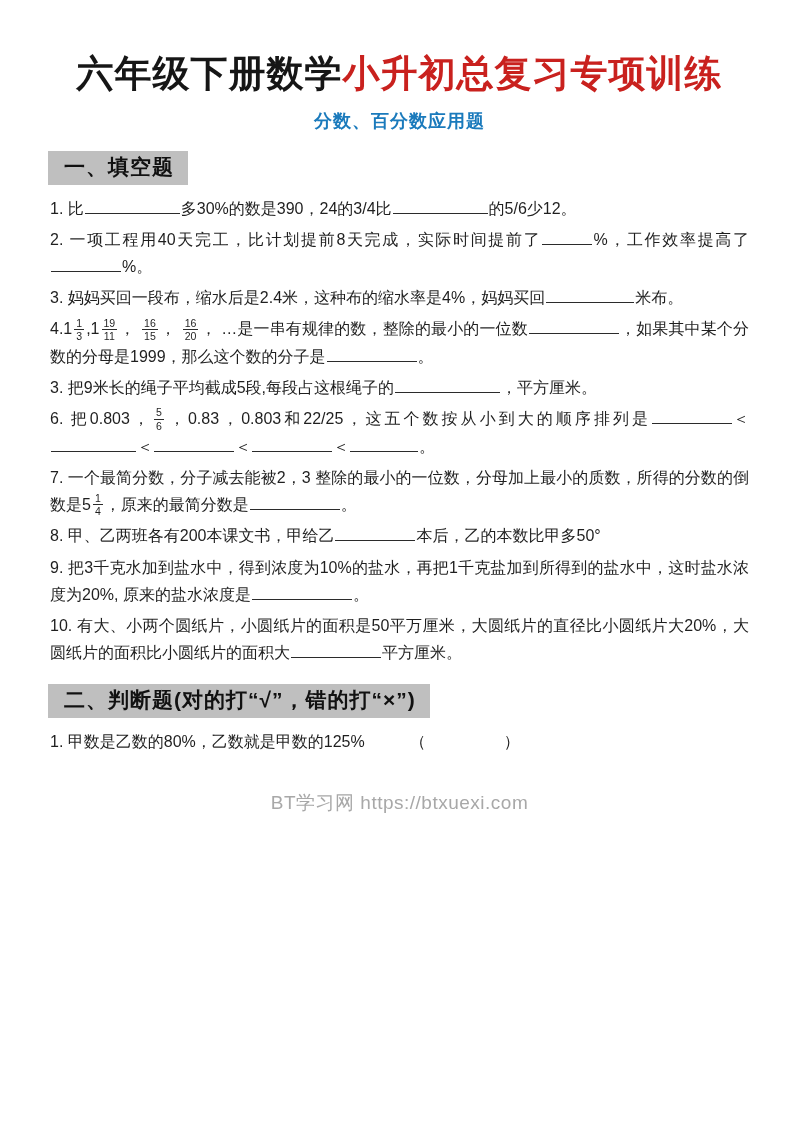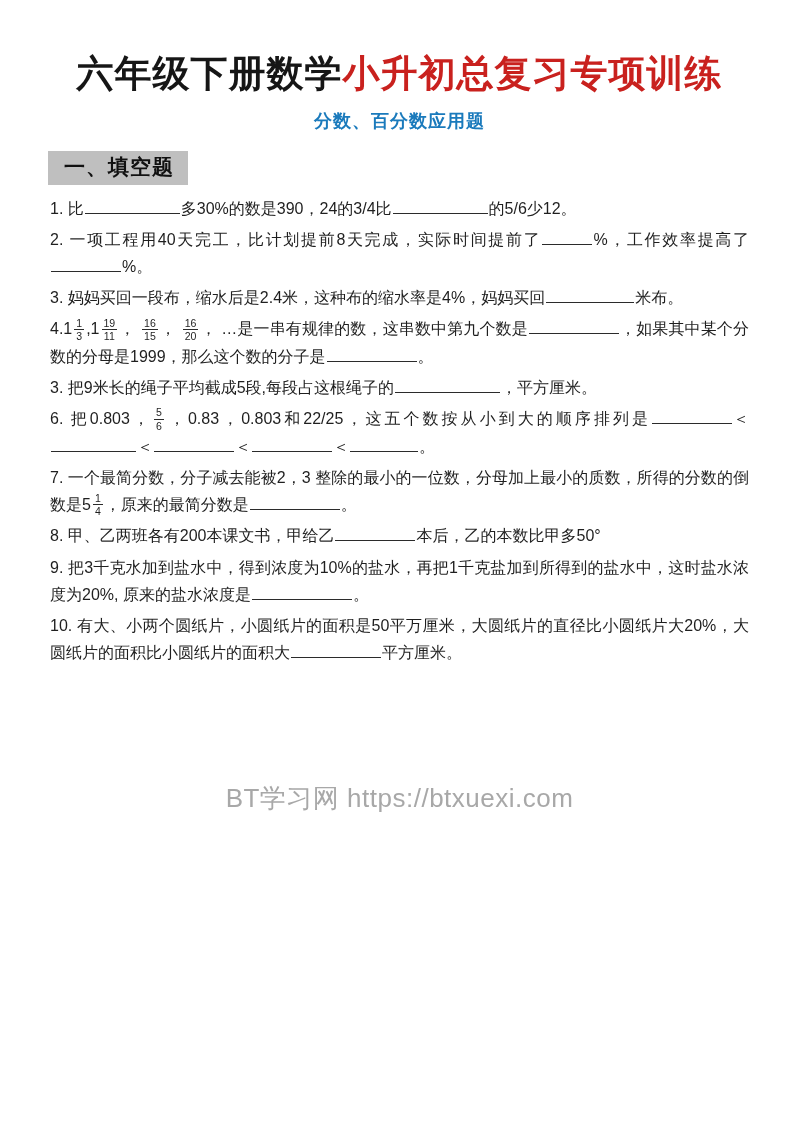--- a/index.html
+++ b/index.html
@@ -44,21 +44,21 @@
   .gap{display:inline-block;height:1px;}
   .frac{
     display:inline-flex;flex-direction:column;align-items:center;
     vertical-align:middle;font-size:0.66em;line-height:1.15;
     margin:0 2px;transform:translateY(-1px);
   }
   .frac .den{border-top:1.5px solid #2b2b2b;padding:0 2px;}
   .frac .num{padding:0 2px;}
   .footer{
     margin-top:auto;margin-bottom:22px;
-    text-align:center;font-size:26px;color:var(--fgray);letter-spacing:0.5px;
+    text-align:center;font-size:19px;color:var(--fgray);letter-spacing:0.5px;
   }
 </style>
 </head>
 <body>
 
 <div class="page">
   <h1 class="title"><span>六年级下册数学</span><span class="red">小升初总复习专项训练</span></h1>
   <h2 class="subtitle">分数、百分数应用题</h2>
 
   <div>
@@ -67,23 +67,24 @@
             <span class="den">3</span>
           </span><span>,1</span><span class="frac">
             <span class="num">19</span>
             <span class="den">11</span>
           </span><span>， </span><span class="frac">
             <span class="num">16</span>
             <span class="den">15</span>
           </span><span>， </span><span class="frac">
             <span class="num">16</span>
             <span class="den">20</span>
-          </span><span>， …是一串有规律的数，这串数中第九个数是</span><span class="blank" style="width: 90px;"></span><span>，如果其中某个分数的分母是1999，那么这个数的分子是</span><span class="blank" style="width: 90px;"></span><span>。</span></div><div class="item"><span>3. 把9米长的绳子平均截成5段,每段占这根绳子的</span><span class="blank" style="width: 105px;"></span><span>，平方厘米。</span></div><div class="item"><span>6. 把0.803，</span><span class="frac">
+          </span><span>， …是一串有规律的数，整除的最小的一位数</span><span class="blank" style="width: 90px;"></span><span>，如果其中某个分数的分母是1999，那么这个数的分子是</span><span class="blank" style="width: 90px;"></span><span>。</span></div><div class="item"><span>3. 把9米长的绳子平均截成5段,每段占这根绳子的</span><span class="blank" style="width: 105px;"></span><span>，平方厘米。</span></div><div class="item"><span>6. 把0.803，</span><span class="frac">
             <span class="num">5</span>
             <span class="den">6</span>
           </span><span>，0.83，0.803和22/25，这五个数按从小到大的顺序排列是</span><span class="blank" style="width: 80px;"></span><span>＜</span><span class="blank" style="width: 85px;"></span><span>＜</span><span class="blank" style="width: 80px;"></span><span>＜</span><span class="blank" style="width: 80px;"></span><span>＜</span><span class="blank" style="width: 68px;"></span><span>。</span></div><div class="item"><span>7. 一个最简分数，分子减去能被2，3 整除的最小的一位数，分母加上最小的质数，所得的分数的倒数是5</span><span class="frac">
             <span class="num">1</span>
             <span class="den">4</span>
           </span><span>，原来的最简分数是</span><span class="blank" style="width: 90px;"></span><span>。</span></div><div class="item"><span>8. 甲、乙两班各有200本课文书，甲给乙</span><span class="blank" style="width: 80px;"></span><span>本后，乙的本数比甲多50°</span></div><div class="item"><span>9. 把3千克水加到盐水中，得到浓度为10%的盐水，再把1千克盐加到所得到的盐水中，这时盐水浓度为20%, 原来的盐水浓度是</span><span class="blank" style="width: 100px;"></span><span>。</span></div><div class="item"><span>10. 有大、小两个圆纸片，小圆纸片的面积是50平万厘米，大圆纸片的直径比小圆纸片大20%，大圆纸片的面积比小圆纸片的面积大</span><span class="blank" style="width: 90px;"></span><span>平方厘米。</span></div></div>
+      <div class="section"><div class="section-heading">二、判断题(对的打“√”，错的打“×”)</div><div class="item"><span>1. 甲数是乙数的80%，乙数就是甲数的125%</span><span class="gap" style="width: 45px;"></span><span>（</span><span class="gap" style="width: 78px;"></span><span>）</span></div></div>
     </div>
 
   <div class="footer">BT学习网 https://btxuexi.com</div>
 </div>
 
 </body></html>

